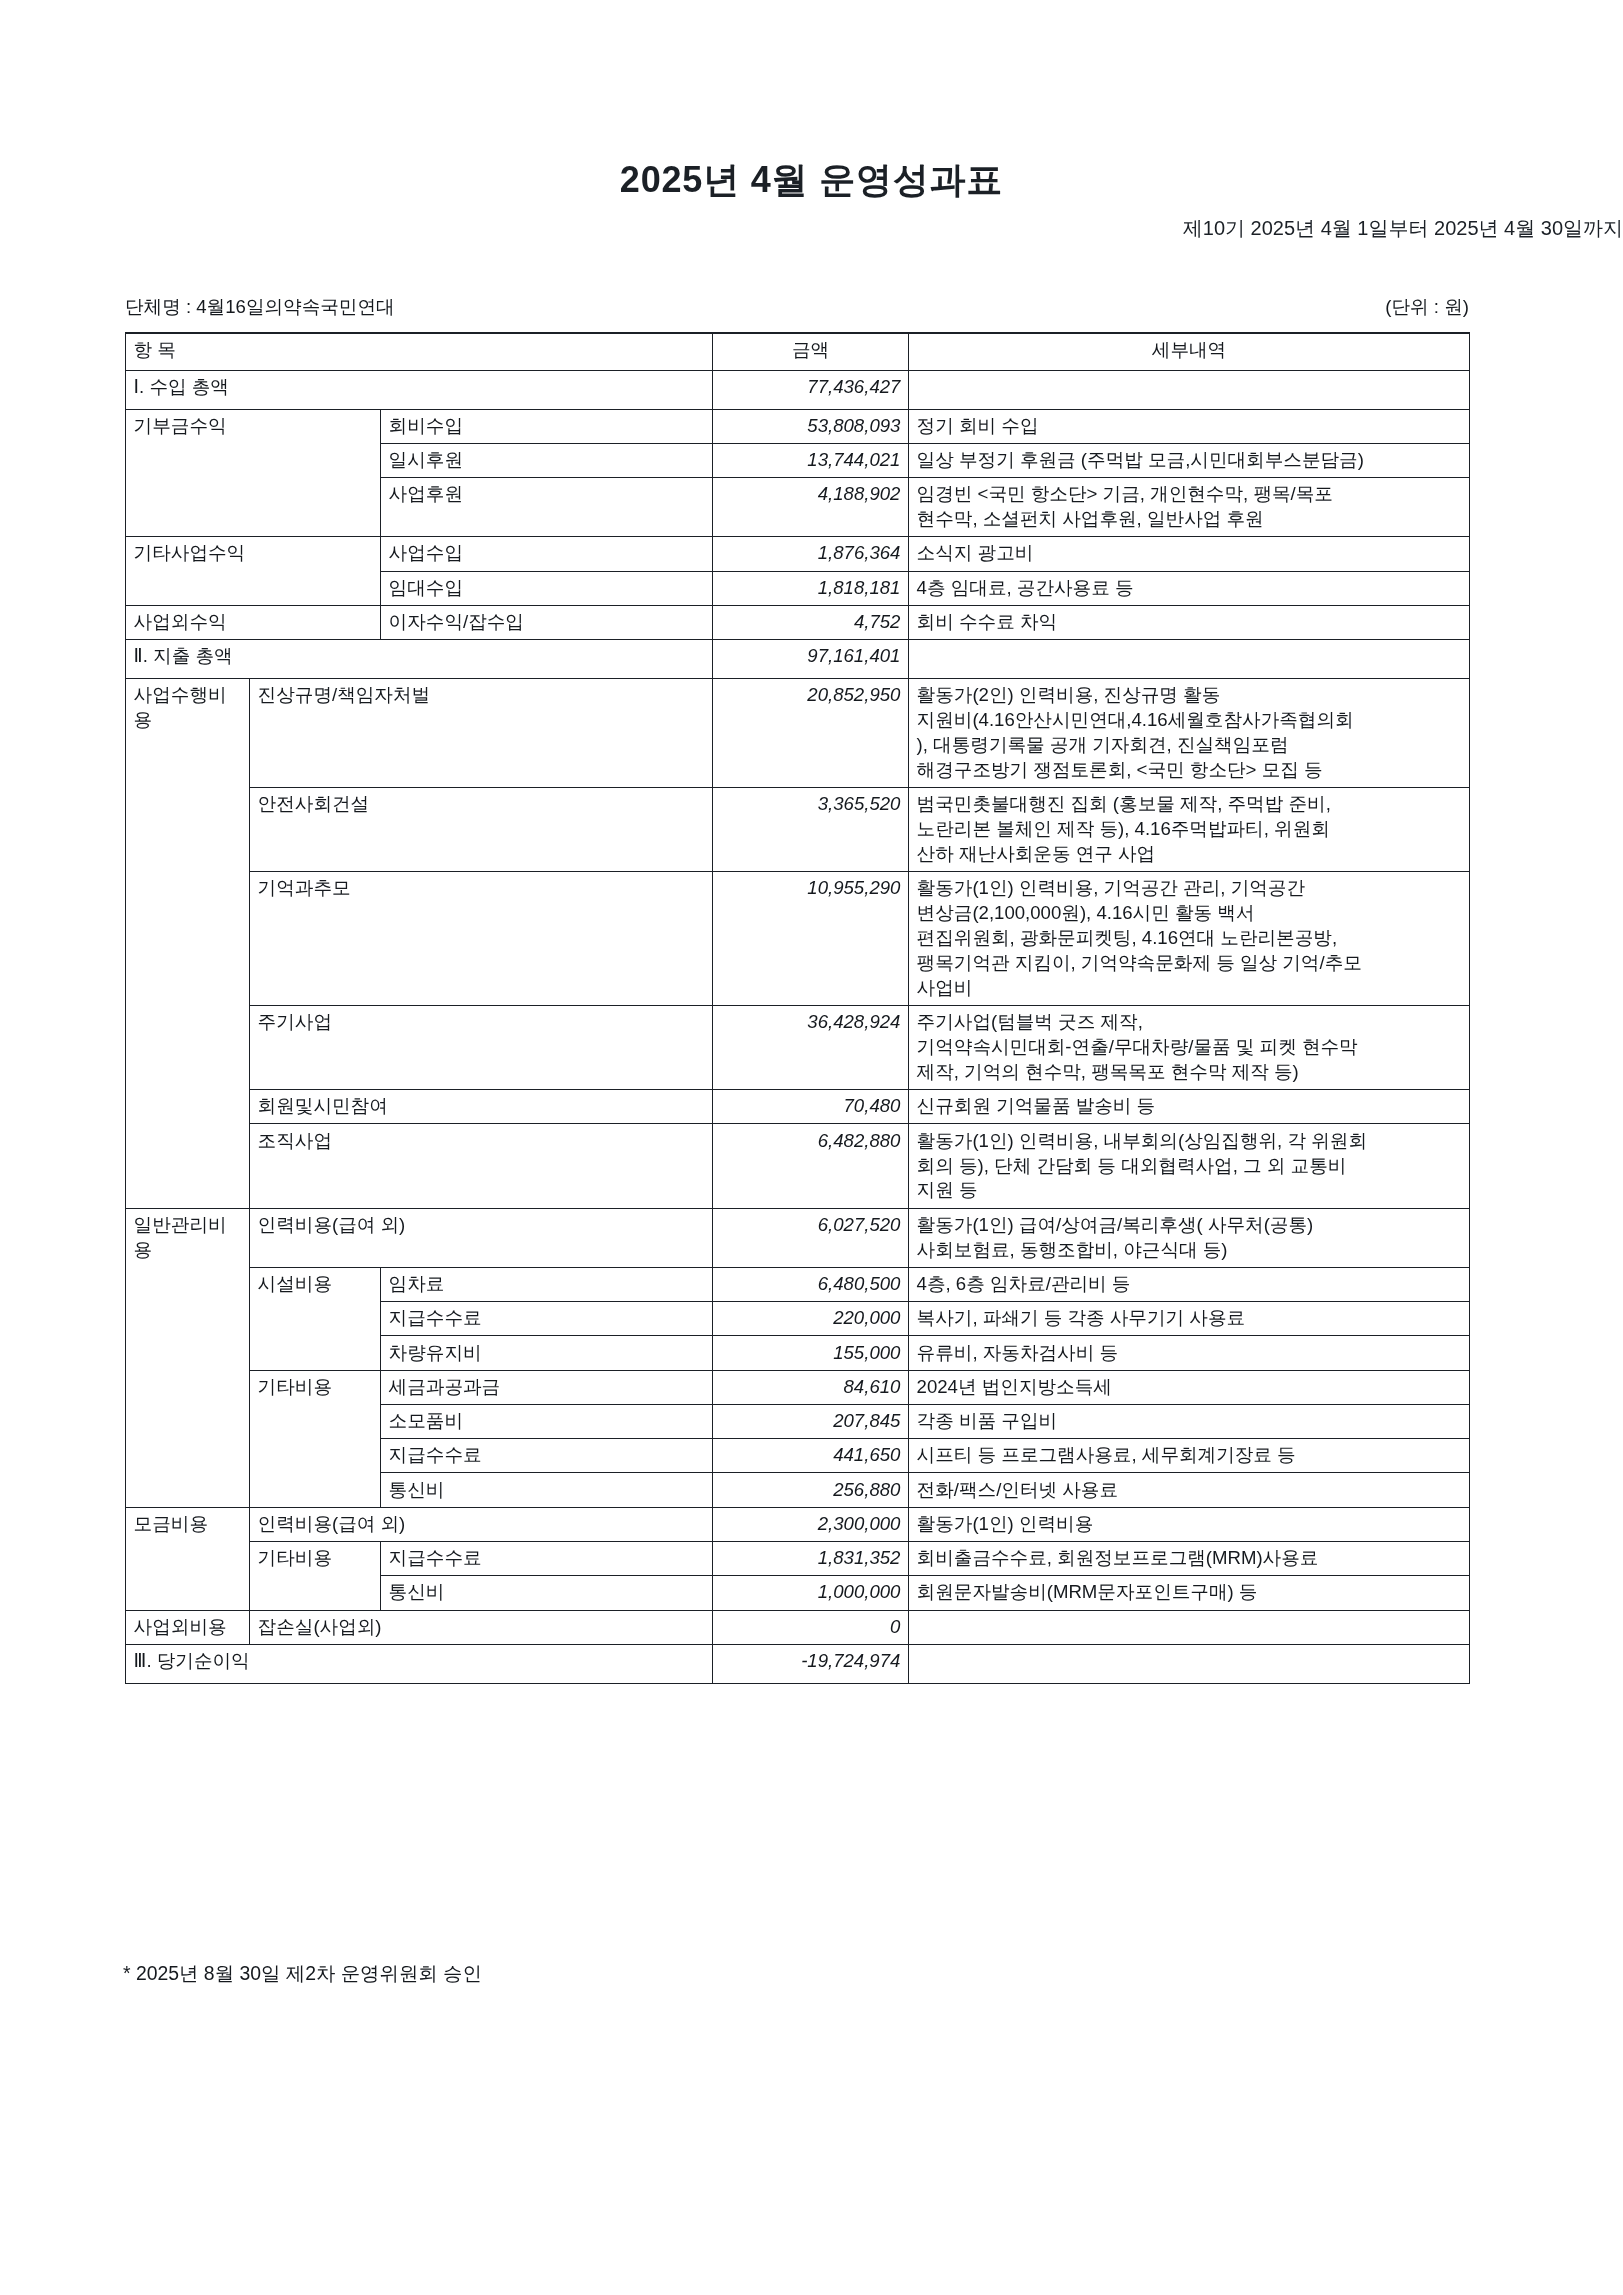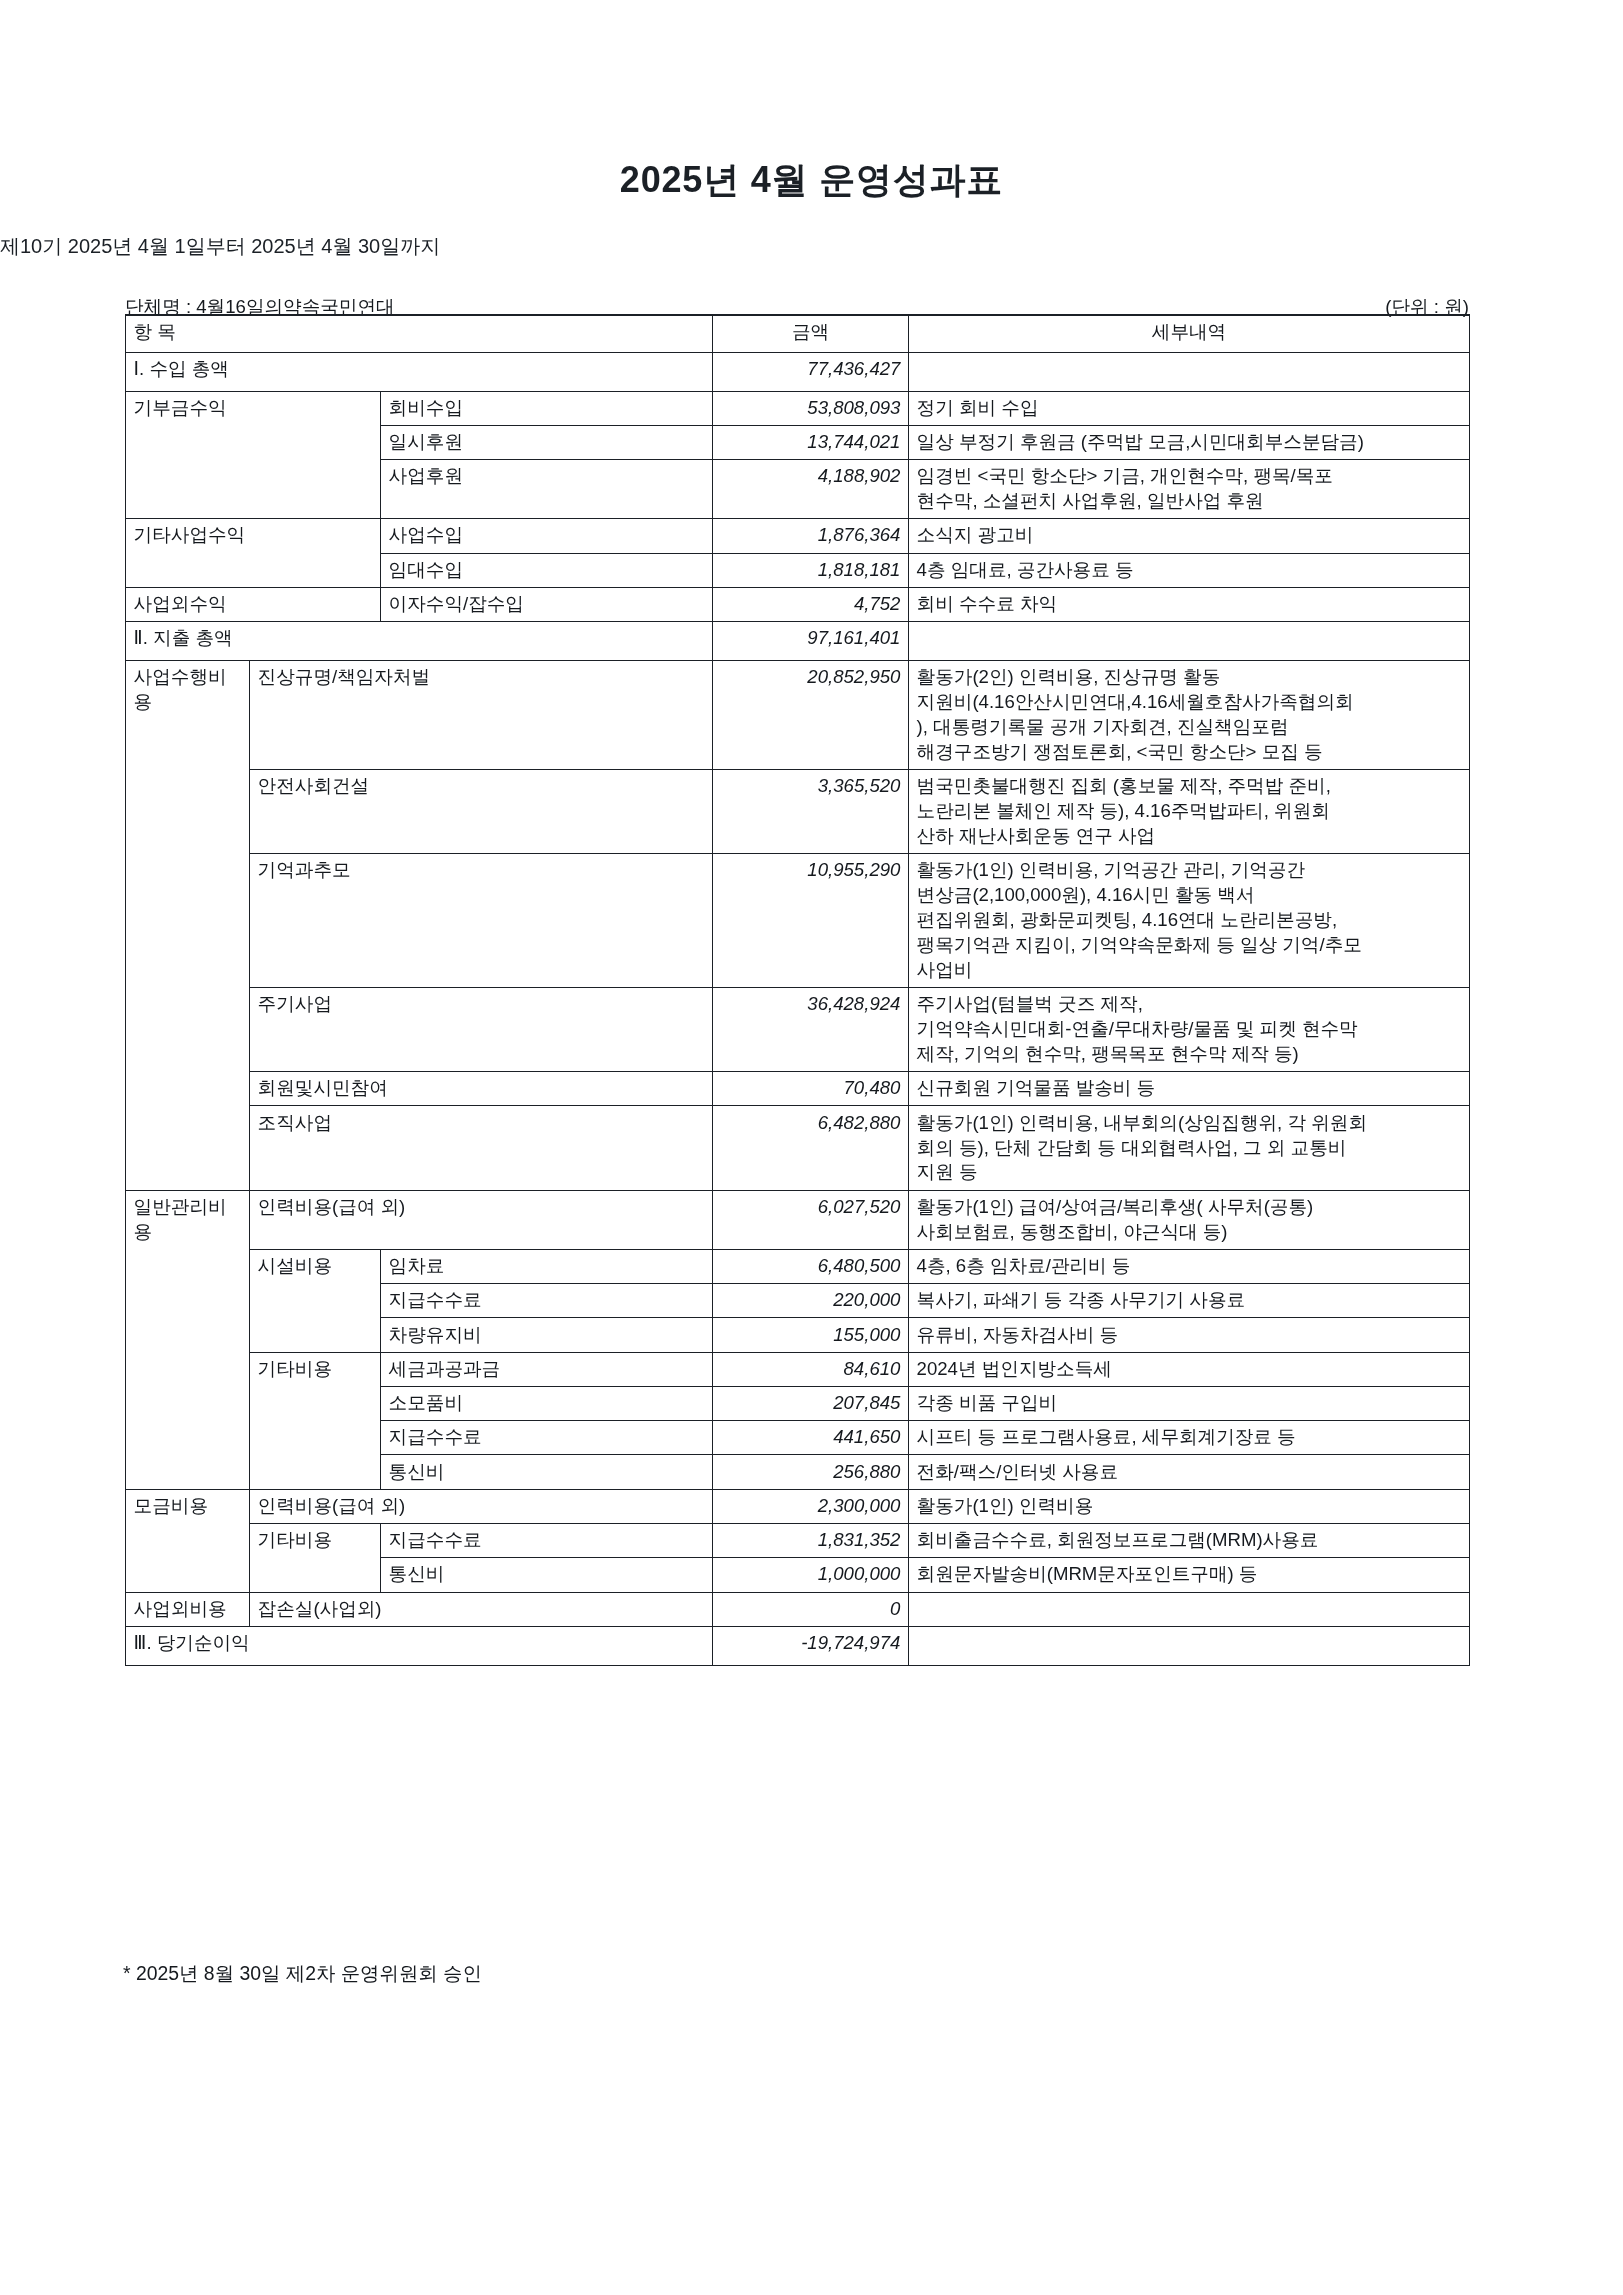--- a/index.html
+++ b/index.html
@@ -18,35 +18,35 @@
   }
   .title{
     text-align:center;
     font-size:36px;
     font-weight:bold;
     letter-spacing:0.8px;
     margin-top:156px;
     color:#1b2026;
   }
   .subtitle{
-    text-align:left;
+    text-align:right;
     font-size:20px;
-    margin-top:28px;
+    margin-top:10px;
     color:#1b2026;
   }
   .meta-row{
     position:absolute;
     left:125px; right:154px; top:294px;
     display:flex; justify-content:space-between; align-items:flex-end;
     font-size:18.6px;
     color:#15191e;
   }
   .tablewrap{
     position:absolute;
-    left:125px; top:314px; width:1344px;
+    left:125px; top:332px; width:1344px;
   }
   table.fin{
     border-collapse:collapse;
     width:1344px;
     table-layout:fixed;
     font-size:18.6px;
     color:#15191e;
   }
   table.fin td, table.fin th{
     border:1.3px solid #1b2026;

